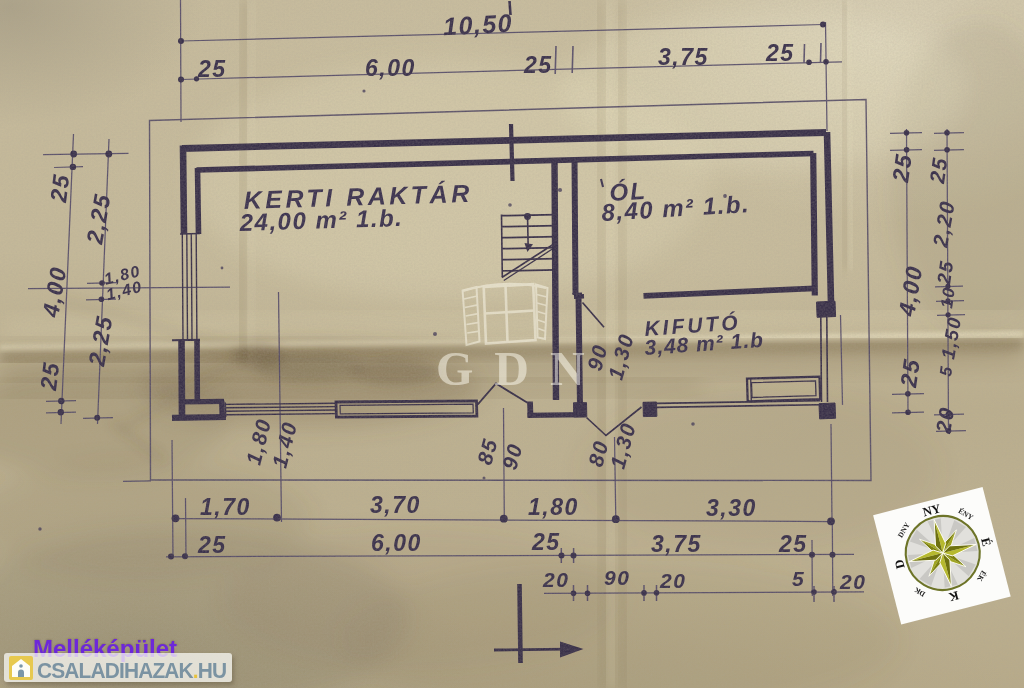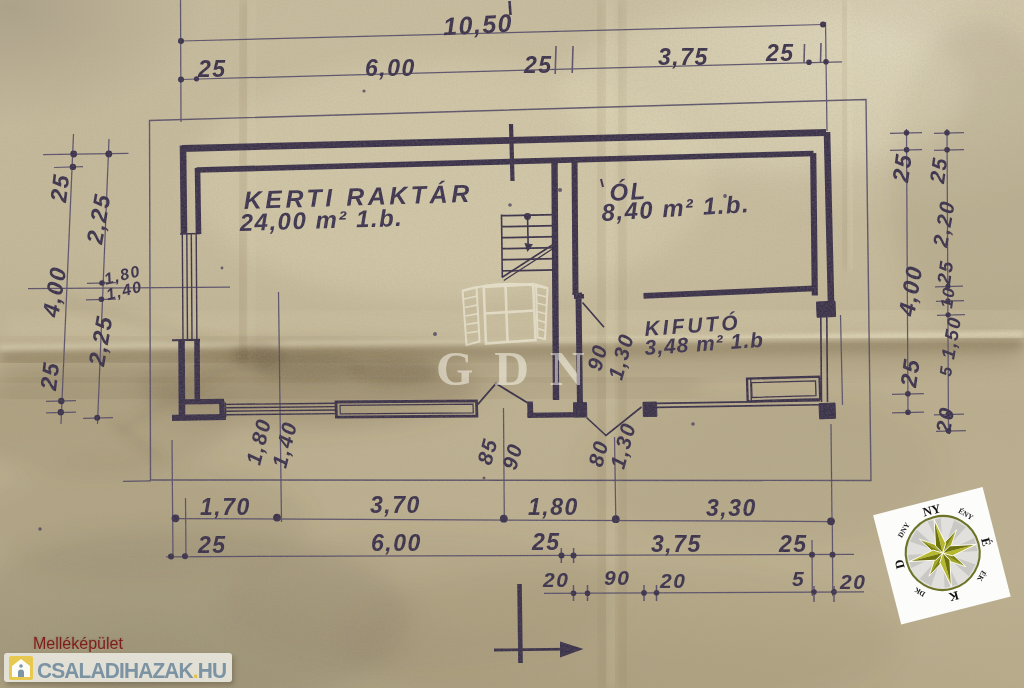--- a/index.html
+++ b/index.html
@@ -444,21 +444,21 @@
     <g fill="#232323" font-family="Liberation Serif, serif" font-weight="700" font-size="7.5" text-anchor="middle">
       <text x="0" y="0" transform="translate(32.2 32.2) rotate(135) translate(0 2.8)">ÉK</text>
       <text x="0" y="0" transform="translate(-32.2 32.2) rotate(225) translate(0 2.8)">DK</text>
       <text x="0" y="0" transform="translate(-32.2 -32.2) rotate(315) translate(0 2.8)">DNY</text>
       <text x="0" y="0" transform="translate(32.2 -32.2) rotate(45) translate(0 2.8)">ÉNY</text>
     </g>
   </g>
 </g>
 </svg>
 
-<div class="abs" style="left:33px;top:635px;font-size:16px;font-weight:400;color:#7f1d1d;
+<div class="abs" style="left:33px;top:635px;font-size:24px;font-weight:700;color:#6d28d9;
   text-shadow:0 1px 2px rgba(200,185,150,0.8), 0 0 2px rgba(51,32,15,0.6);">Melléképület</div>
 
 <div class="abs" style="left:4px;top:653px;width:228px;height:29px;background:rgba(250,250,245,0.74);
   border-radius:3px;box-shadow:2px 3px 4px rgba(80,70,50,0.35);"></div>
 
 <svg class="abs" style="left:9px;top:656px" width="24" height="24" viewBox="0 0 24 24">
   <rect x="0" y="0" width="24" height="24" rx="2" fill="#e7c94f"></rect>
   <path d="M12,3 L21,10 L21,21 L3,21 L3,10 Z" fill="#fdfdf8"></path>
   <circle cx="12" cy="10" r="1.8" fill="#7b96a7"></circle>
   <path d="M9,21 L9,16.5 A3,3 0 0 1 15,16.5 L15,21 Z" fill="#7b96a7"></path>

